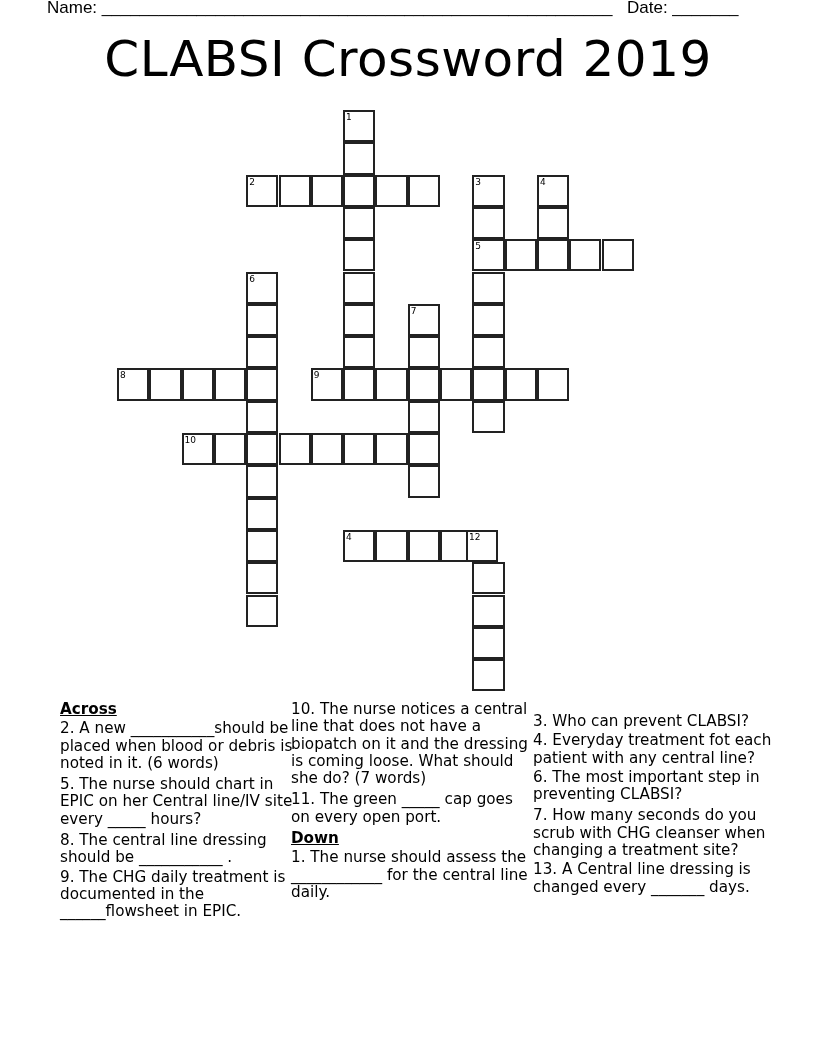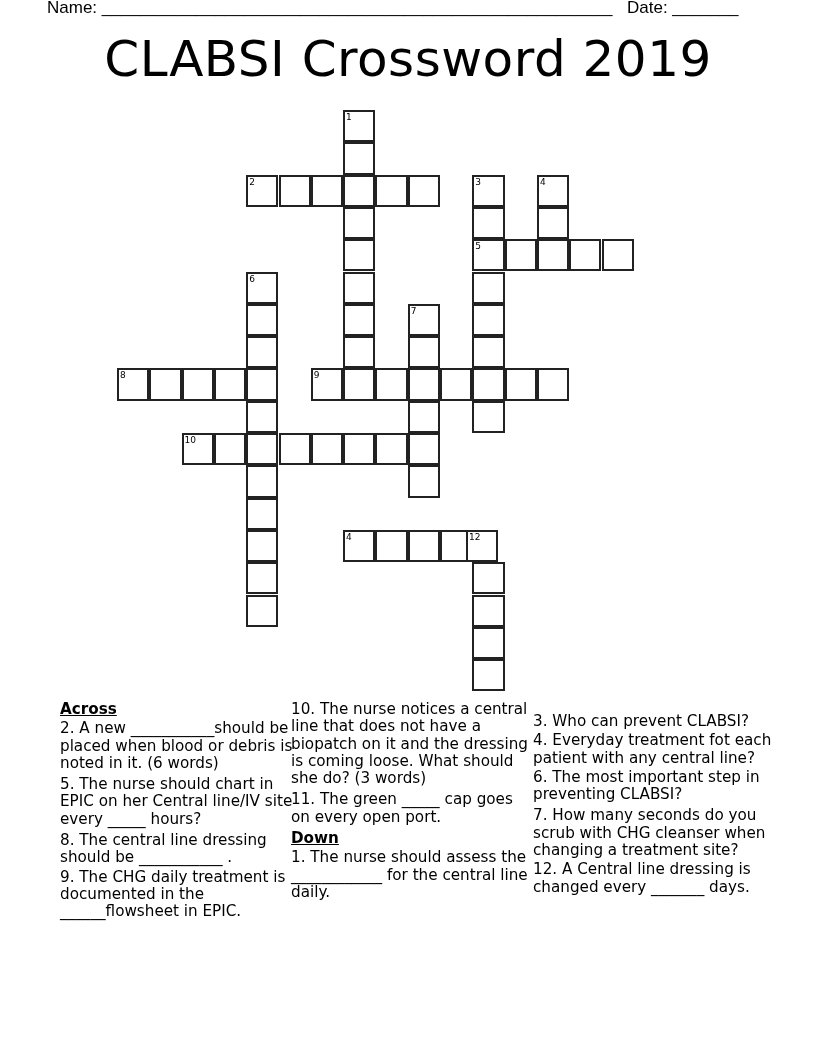--- a/index.html
+++ b/index.html
@@ -126,25 +126,25 @@
 
 <div class="clues col1">
   <div class="sect">Across</div>
   <div class="clue"><b>2.</b><span> A new ___________should be placed when blood or debris is noted in it. (6 words)</span></div>
   <div class="clue"><b>5.</b><span> The nurse should chart in EPIC on her Central line/IV site every _____ hours?</span></div>
   <div class="clue" style="margin-bottom:2px"><b>8.</b><span> The central line dressing should be ___________ .</span></div>
   <div class="clue"><b>9.</b><span> The CHG daily treatment is documented in the ______flowsheet in EPIC.</span></div>
 </div>
 
 <div class="clues col2">
-  <div class="clue"><b>10.</b><span> The nurse notices a central line that does not have a biopatch on it and the dressing is coming loose. What should she do? (3 words)</span></div>
+  <div class="clue"><b>10.</b><span> The nurse notices a central line that does not have a biopatch on it and the dressing is coming loose. What should she do? (7 words)</span></div>
   <div class="clue"><b>11.</b><span> The green _____ cap goes on every open port.</span></div>
   <div class="sect">Down</div>
   <div class="clue"><b>1.</b><span> The nurse should assess the ____________ for the central line daily.</span></div>
 </div>
 
 <div class="clues col3">
   <div class="clue" style="margin-bottom:2px"><b>3.</b><span> Who can prevent CLABSI?</span></div>
   <div class="clue" style="margin-bottom:2px"><b>4.</b><span> Everyday treatment fot each patient with any central line?</span></div>
   <div class="clue"><b>6.</b><span> The most important step in preventing CLABSI?</span></div>
   <div class="clue" style="margin-bottom:2px"><b>7.</b><span> How many seconds do you scrub with CHG cleanser when changing a treatment site?</span></div>
-  <div class="clue"><b>12.</b><span> A Central line dressing is changed every _______ days.</span></div>
+  <div class="clue"><b>13.</b><span> A Central line dressing is changed every _______ days.</span></div>
 </div>
 
 </body></html>

